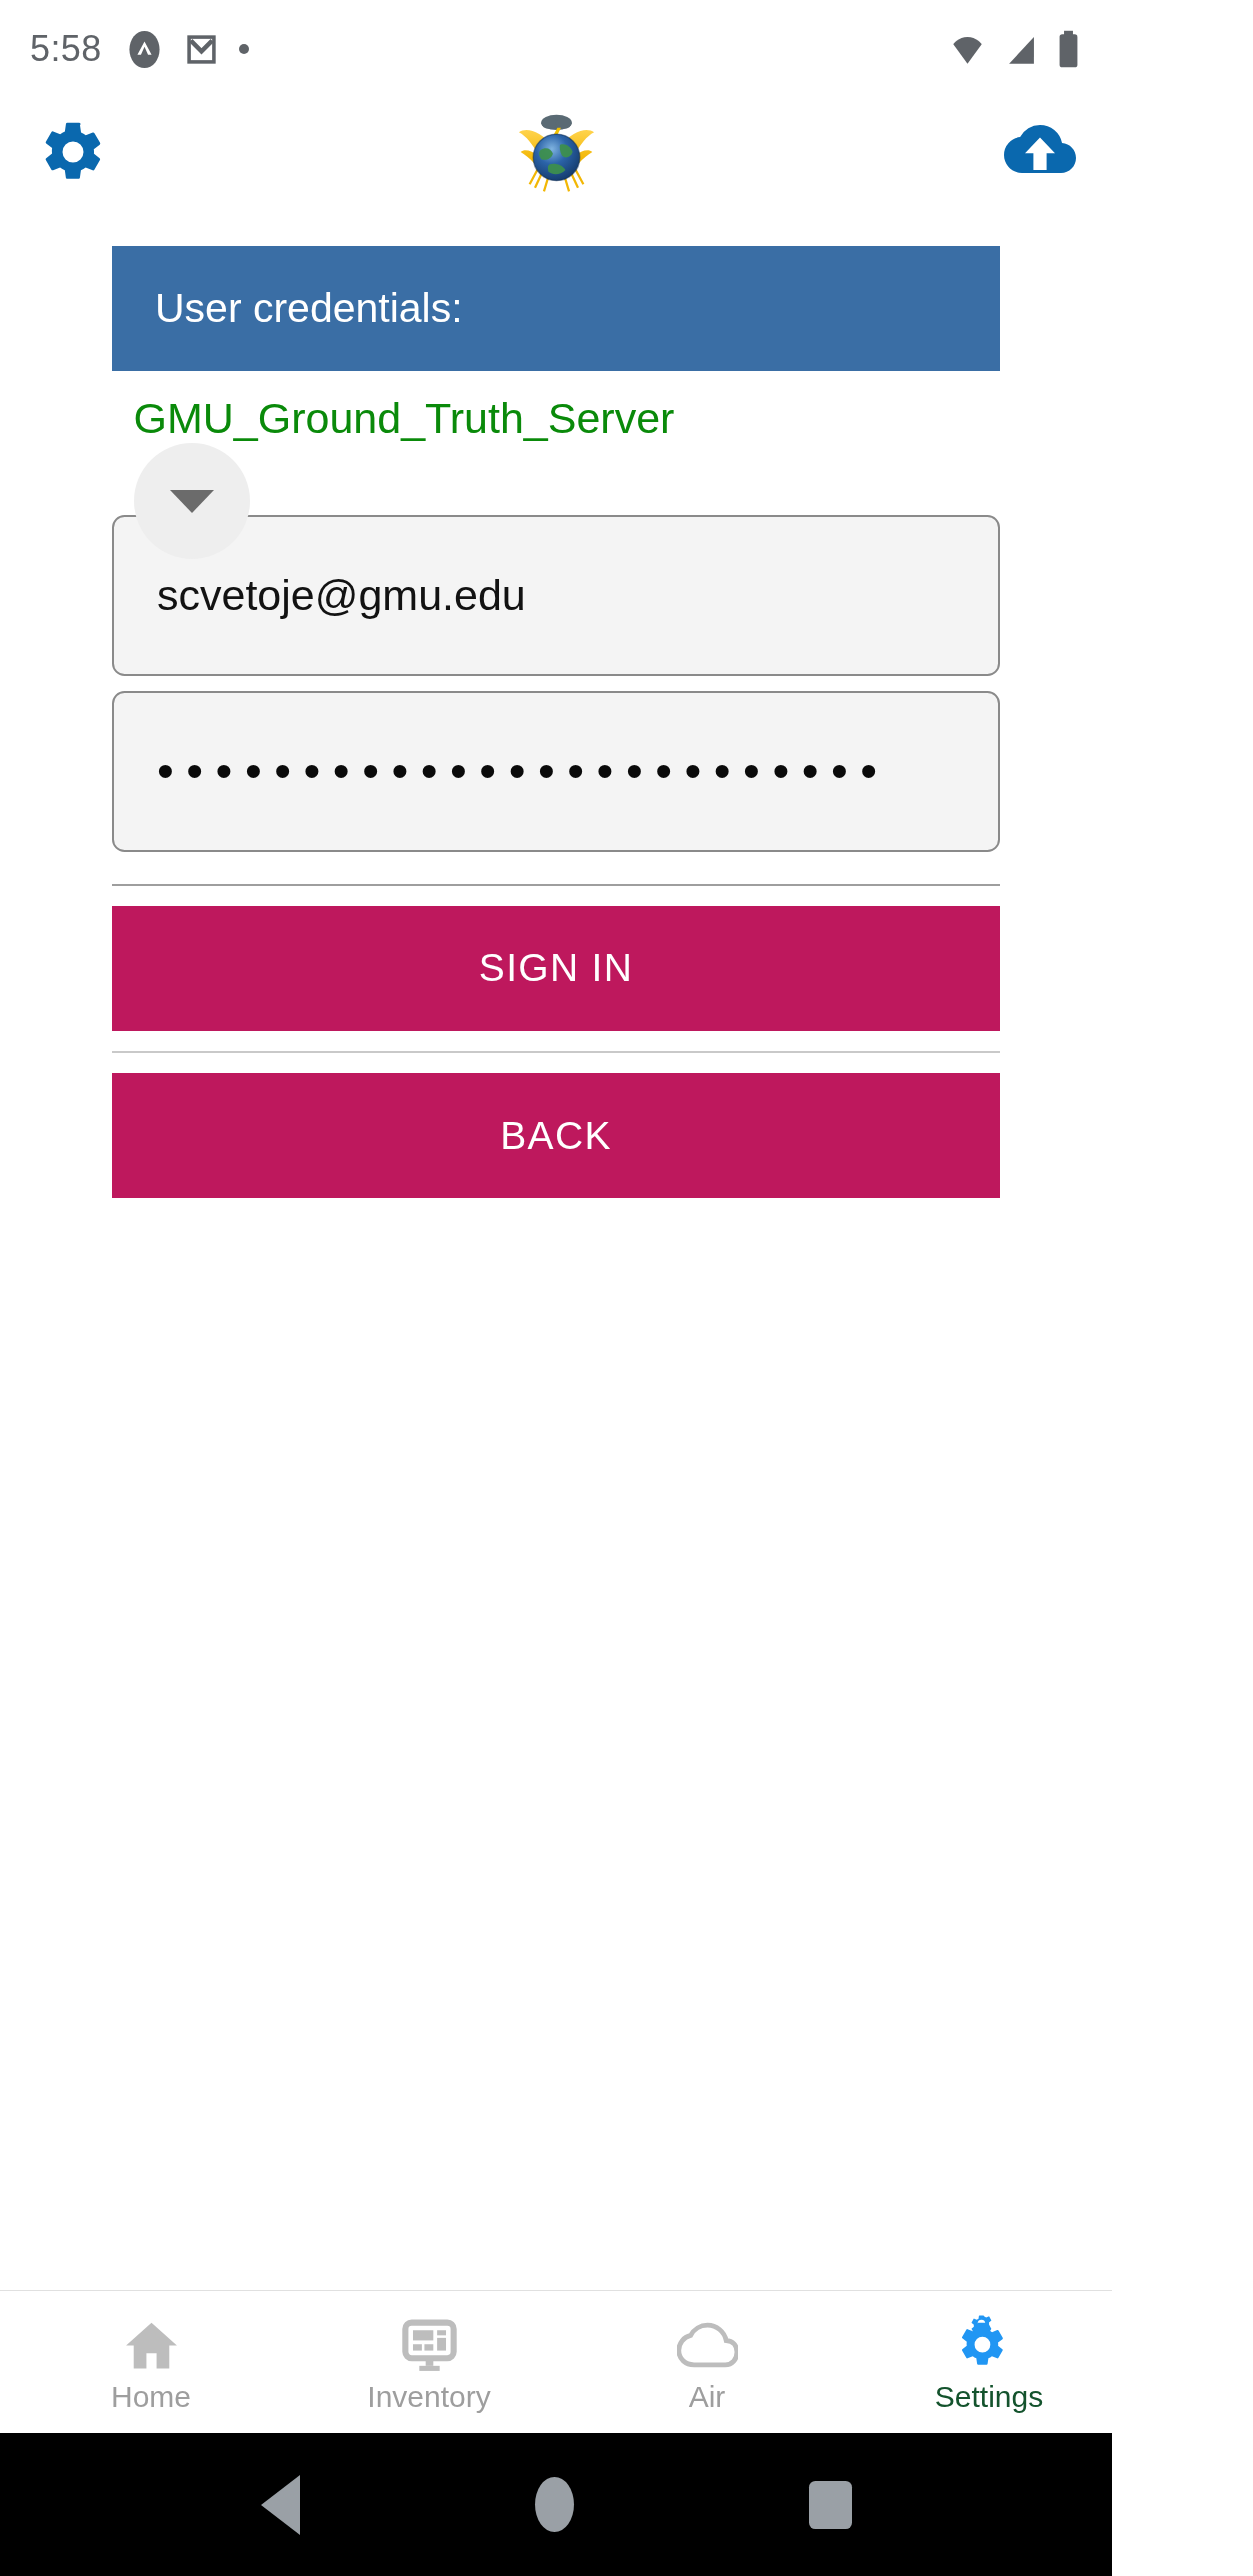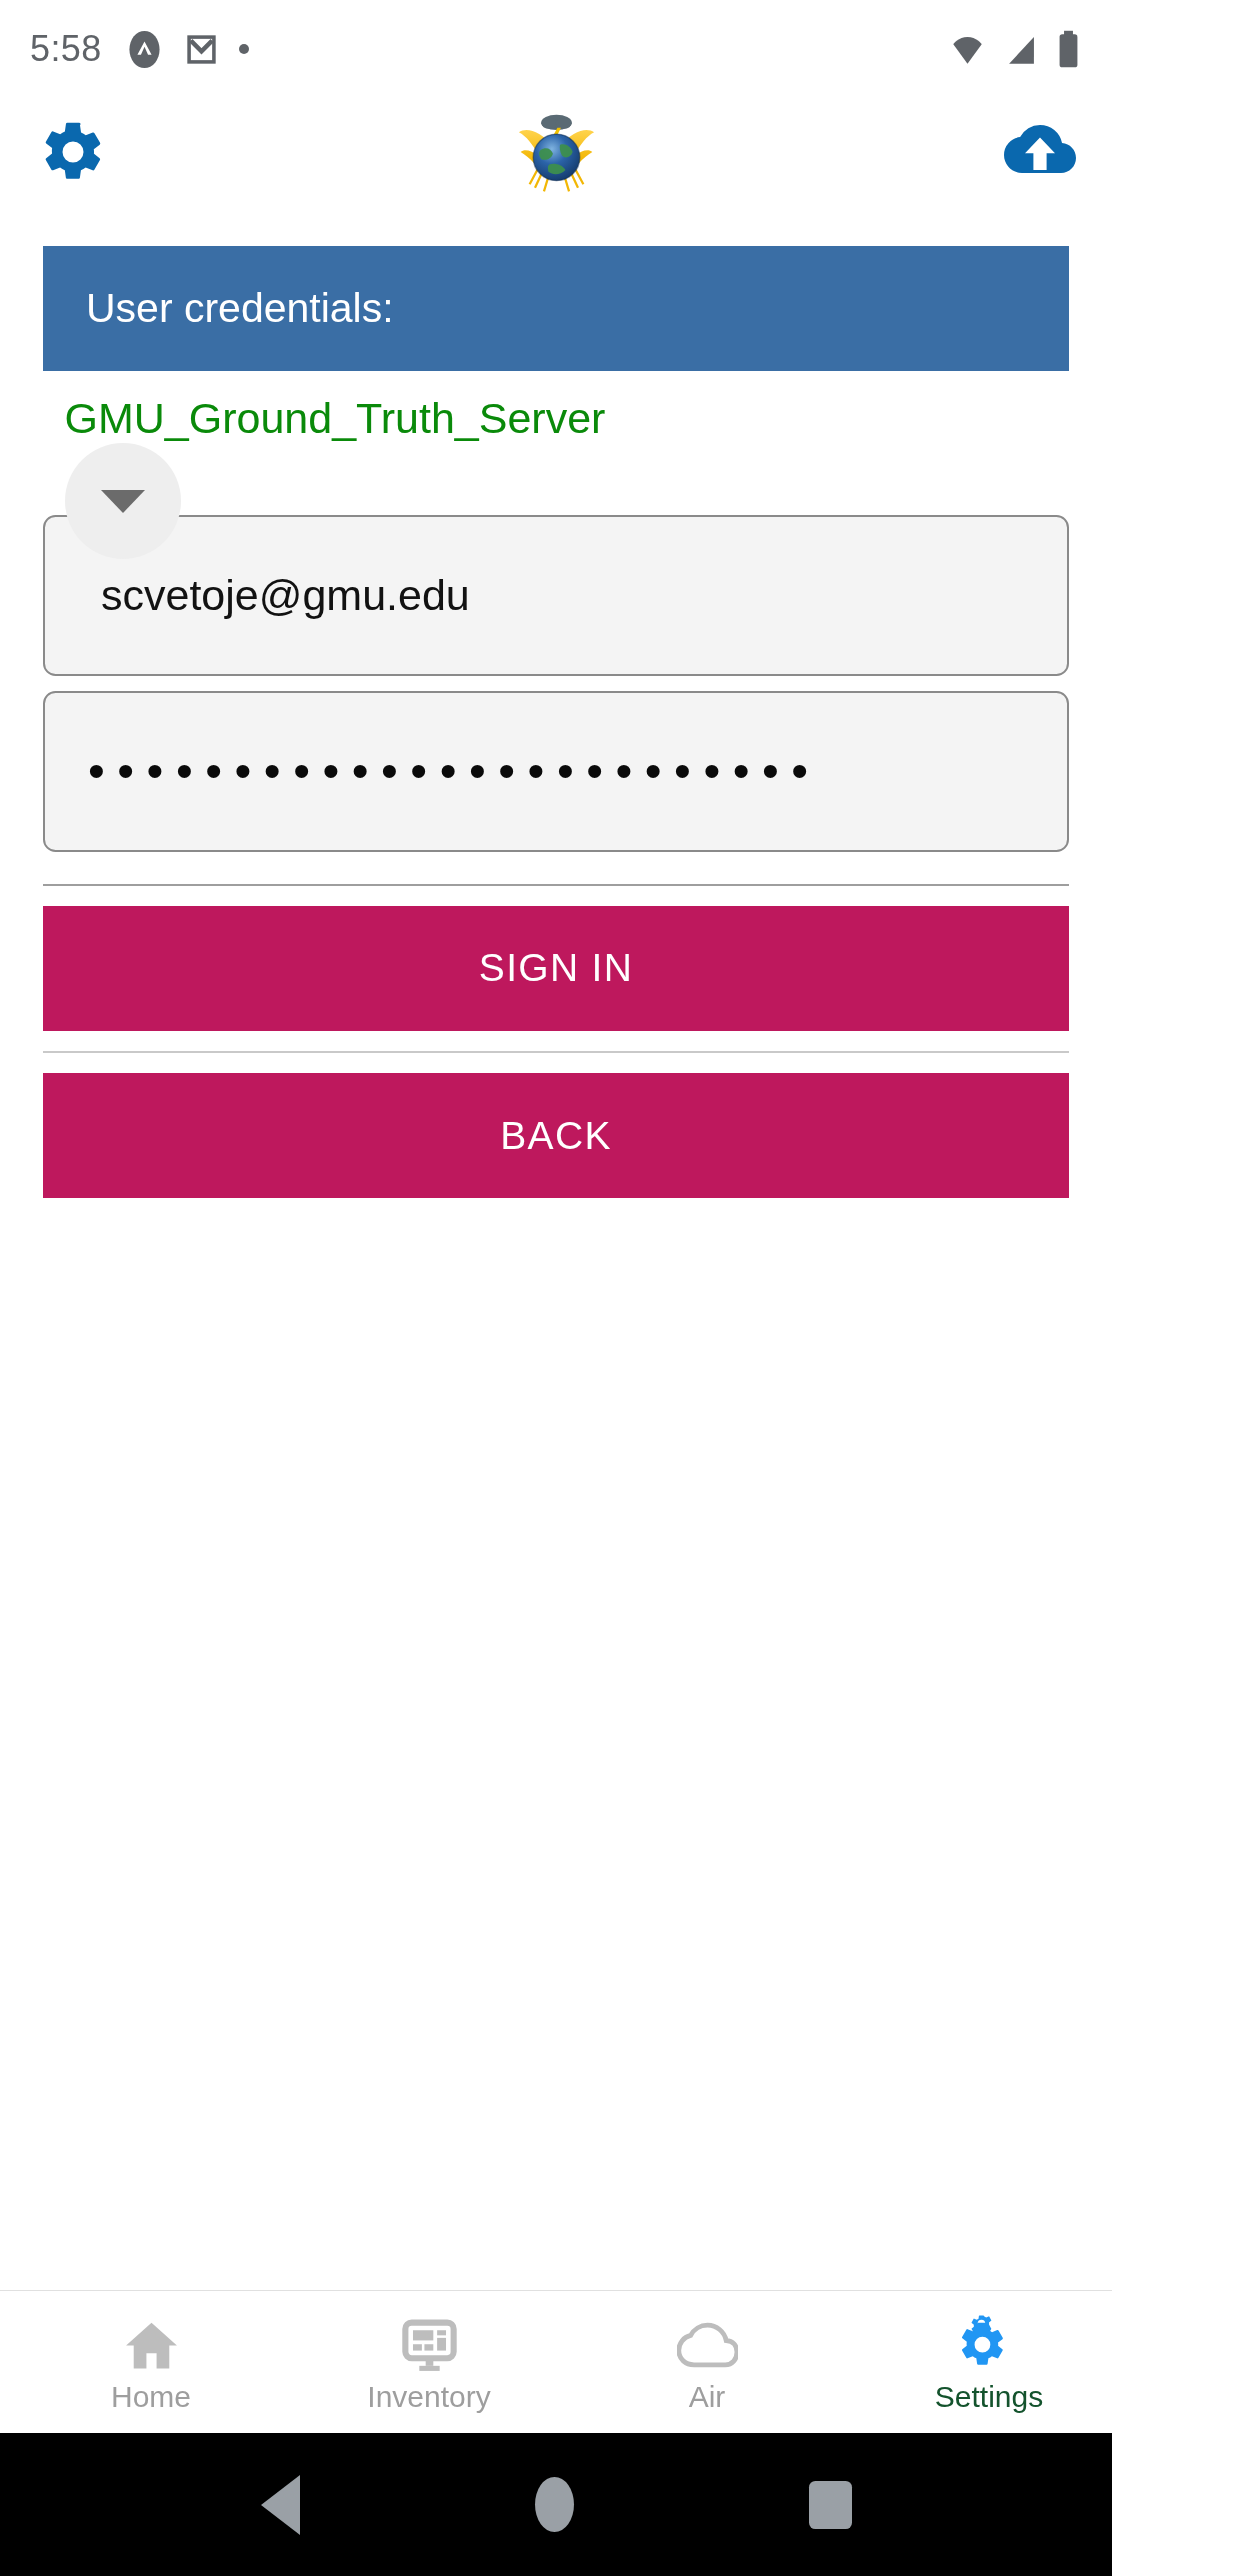--- a/index.html
+++ b/index.html
@@ -27,21 +27,21 @@
   .appheader {
     height:107px; flex:0 0 107px;
     display:flex; align-items:center; justify-content:space-between;
     padding:0 32px;
     background:#ffffff;
   }
   .hdr-btn { display:flex; align-items:center; justify-content:center; width:81px; height:81px; cursor:pointer; }
   .logo-wrap { display:flex; align-items:center; justify-content:center; width:107px; height:89px; }
 
   
-  .content { flex:1 1 auto; padding:0 43px; position:relative; overflow:hidden; }
+  .content { flex:1 1 auto; padding:0 112px; position:relative; overflow:hidden; }
 
   .cred-bar {
     margin-top:41px;
     height:125px;
     background:#3A6EA5;
     display:flex; align-items:center;
     padding:0 43px;
   }
   .cred-bar-text { color:#ffffff; font-size:41px; }
 
@@ -69,21 +69,21 @@
   .field {
     margin-top:14.3px;
     height:161px;
     border:2.7px solid #8a8a8a;
     border-radius:12.5px;
     background:#f4f4f4;
     display:flex; align-items:center;
     padding:0 43px;
     cursor:text;
   }
-  .field-value { font-size:43px; color:#121212;margin-left:13px; }
+  .field-value { font-size:43px; color:#121212; }
   .pw-dots {
     font-size:48px; color:#0a0a0a;
     letter-spacing:12.5px;
     line-height:1;
     white-space:nowrap;
     overflow:hidden;
   }
 
   .divider { height:2.7px; background:#9e9e9e; margin:32px 0 0 0; }
 

